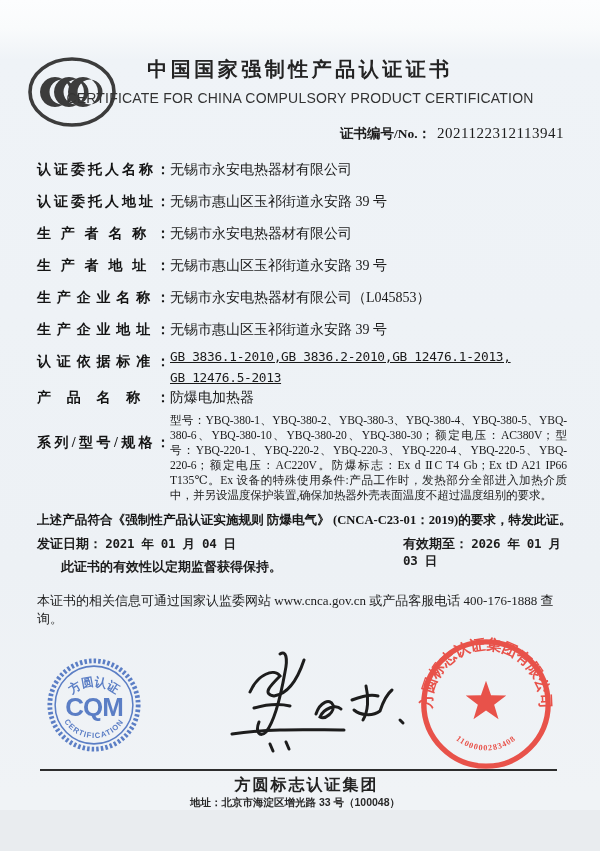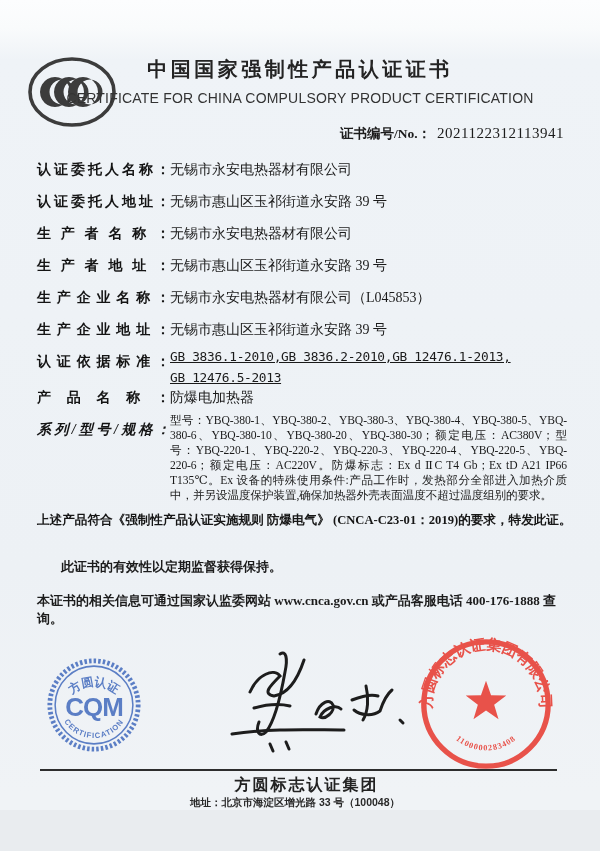--- a/index.html
+++ b/index.html
@@ -16,28 +16,28 @@
   .certno .num{font-weight:400;font-size:15px;letter-spacing:.5px;margin-left:6px;}
   
   .frow{position:absolute;left:37px;right:33px;}
   .flabel{position:absolute;left:0;top:0;width:133px;font-size:14px;font-weight:700;
     text-align:justify;text-align-last:justify;color:#141414;}
   .fvalue{position:absolute;left:133px;top:0;right:0;font-size:14px;color:#1a1a1a;}
   .std{font-family:"DejaVu Sans Mono","Liberation Mono",monospace;font-size:12.8px;
     letter-spacing:-.3px;white-space:pre-line;line-height:21px;text-decoration:underline;}
   .series{font-size:11.6px;line-height:14.9px;letter-spacing:-.1px;text-align:justify;}
   .r7 .flabel{top:7px;}
-  .r9 .flabel{top:7px;font-style:italic;}
+  .r9 .flabel{top:20px;}
   .stmt{left:37px;right:28px;top:512px;font-size:12.6px;font-weight:700;color:#161616;}
   .dates{left:37px;right:33px;top:535px;font-size:13px;font-weight:700;}
   .dates .val{font-family:"DejaVu Sans Mono","Liberation Mono",monospace;font-weight:700;
     font-size:12.5px;letter-spacing:-.3px;}
   .valid{position:absolute;left:366px;top:0;}
   .note1{left:37px;top:558px;font-size:13px;font-weight:700;padding-left:24px;}
-  .note2{left:37px;right:28px;top:592px;font-size:13px;font-weight:700;}
+  .note2{left:37px;right:28px;top:592px;font-size:13px;font-weight:400;}
   
   .hr{left:40px;top:769px;width:517px;height:2px;background:#2d2d2d;}
   .orgname{left:0;right:10px;top:775px;text-align:center;font-size:16px;font-weight:700;
     letter-spacing:2px;color:#222;margin-left:23px;}
   .orgaddr{left:0;right:10px;top:796px;text-align:center;font-size:10.5px;font-weight:700;
     font-family:"Liberation Sans","DejaVu Sans",sans-serif;color:#2a2a2a;}
   .orgweb{left:0;right:10px;top:811px;text-align:center;font-size:12.5px;font-weight:700;
     font-family:"Liberation Sans","DejaVu Sans",sans-serif;color:#1f1f1f;letter-spacing:.5px;}
   .serial{left:30px;top:810px;color:#e5463c;font-family:"DejaVu Sans Mono","Liberation Mono",monospace;}
   .serial .pfx{font-size:13px;margin-right:12px;vertical-align:2px;}
@@ -95,20 +95,28 @@
   <div class="frow" style="top:389px">
     <div class="flabel">产品名称：</div>
     <div class="fvalue">防爆电加热器</div>
   </div>
   <div class="frow r9" style="top:414px">
     <div class="flabel">系列/型号/规格：</div>
     <div class="fvalue series">型号：YBQ-380-1、YBQ-380-2、YBQ-380-3、YBQ-380-4、YBQ-380-5、YBQ-380-6、YBQ-380-10、YBQ-380-20、YBQ-380-30；额定电压：AC380V；型号：YBQ-220-1、YBQ-220-2、YBQ-220-3、YBQ-220-4、YBQ-220-5、YBQ-220-6；额定电压：AC220V。防爆标志：Ex d ⅡC T4 Gb；Ex tD A21 IP66 T135℃。Ex 设备的特殊使用条件:产品工作时，发热部分全部进入加热介质中，并另设温度保护装置,确保加热器外壳表面温度不超过温度组别的要求。</div>
   </div>
 
   <div class="abs stmt">上述产品符合《强制性产品认证实施规则 防爆电气》 (CNCA-C23-01：2019)的要求，特发此证。</div>
+  <div class="abs dates">
+    <span>发证日期：</span>
+    <span class="val">2021 年 01 月 04 日</span>
+    <span class="valid">
+      <span>有效期至：</span>
+      <span class="val">2026 年 01 月 03 日</span>
+    </span>
+  </div>
   <div class="abs note1">此证书的有效性以定期监督获得保持。</div>
   <div class="abs note2">本证书的相关信息可通过国家认监委网站 www.cnca.gov.cn 或产品客服电话 400-176-1888 查询。</div>
 
   <svg class="abs" style="left:46px;top:657px" width="96" height="96" viewBox="0 0 100 100">
     <circle cx="50" cy="50" r="46" fill="none" stroke="#5b7ec5" stroke-width="5" stroke-dasharray="2.6 2.2"></circle>
     <circle cx="50" cy="50" r="40.5" fill="none" stroke="#5b7ec5" stroke-width="1.6"></circle>
     <defs>
       <path id="cqmTop" d="M 17,56 A 34,34 0 0 1 83,56" fill="none"></path>
       <path id="cqmBot" d="M 14,54 A 36.5,36.5 0 0 0 86,54" fill="none"></path>
     </defs>

